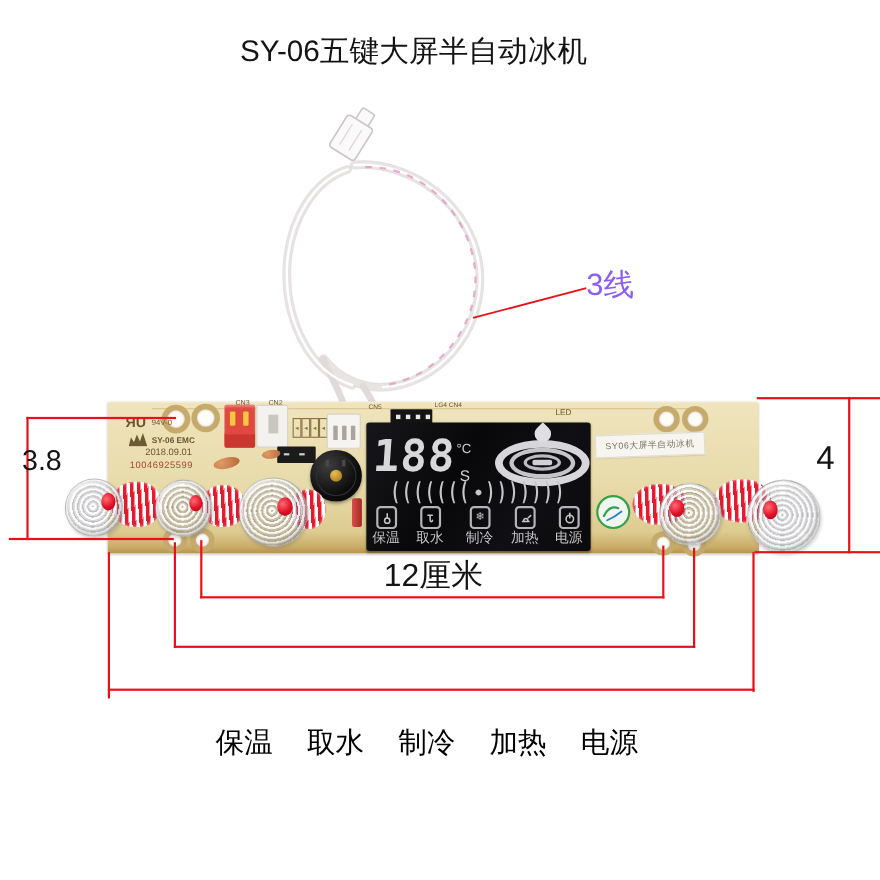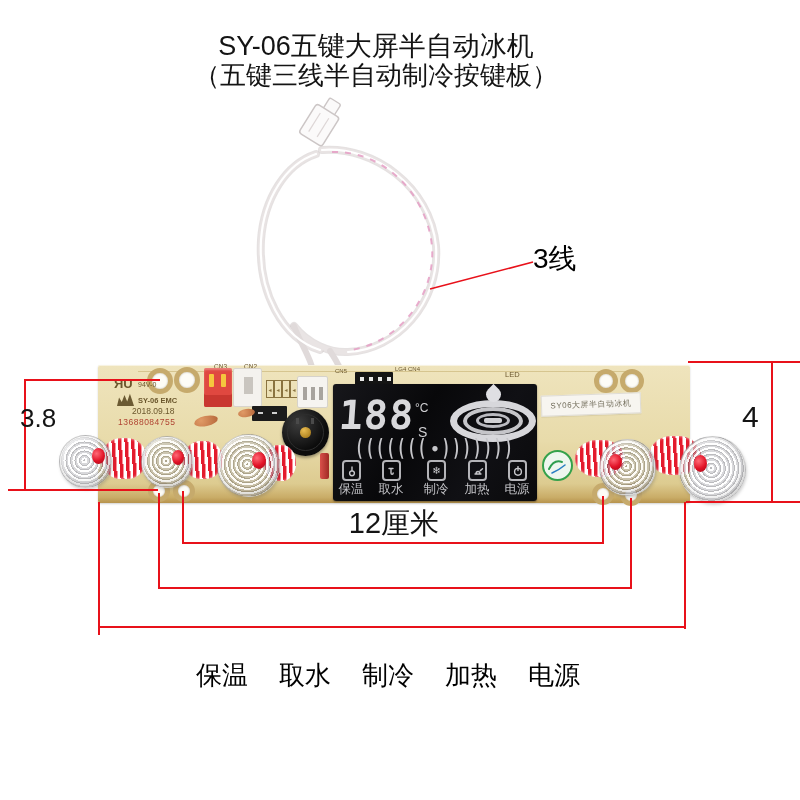--- a/index.html
+++ b/index.html
@@ -10,21 +10,21 @@
   }
 
   
   .title-line { position:absolute; left:0; width:752px; text-align:center; color:#141414; }
   .t1 { top:28px; font-size:27px; }
   .t2 { top:58px; font-size:26px; }
 
   
   #wire-layer { position:absolute; left:0; top:0; width:800px; height:800px; pointer-events:none; }
 
-  .wire-label { position:absolute; left:533px; top:240px; font-size:28px; color:#000000; }
+  .wire-label { position:absolute; left:533px; top:240px; font-size:28px; color:#8b5cf6; }
 
   
   #board {
     position:absolute; left:98px; top:365px; width:592px; height:138px;
     background: linear-gradient(180deg,#efe4bd 0%, #e8dbaa 55%, #ddcb90 86%, #c9ac67 96%, #b7934d 100%);
     border-radius:2px; box-shadow: inset 0 1px 0 rgba(255,255,255,.55), 0 1px 2px rgba(0,0,0,.18);
   }
   .trace { position:absolute; left:40px; top:6px; width:500px; height:1px; background:#c9b578; opacity:.65; }
   .hole { position:absolute; border-radius:50%; background:#fdfcf6; border:5px solid #c6aa6c; box-shadow: inset 0 0 2px rgba(0,0,0,.3); }
   .silk { position:absolute; color:#6b572d; line-height:1; white-space:nowrap; }
@@ -113,21 +113,20 @@
 
   
   .legend { position:absolute; left:196px; top:658px; display:flex; gap:31px; font-size:26px; color:#000; }
 </style>
 </head>
 <body>
 
 <div id="stage">
 
   <div class="title-line t1">SY-06五键大屏半自动冰机</div>
-  <div class="title-line t2">（五键三线半自动制冷按键板）</div>
 
   <svg id="wire-layer" viewBox="0 0 800 800">
     <g>
       <path d="M316,154 C286,164 264,198 261,240 C258,292 282,338 320,350" stroke="#cfc8c8" stroke-width="8" fill="none" opacity=".55" stroke-linecap="round"></path>
       <path d="M322,150 C374,146 430,186 436,246 C440,304 396,350 348,352 C330,353 308,344 294,326" stroke="#cfc8c8" stroke-width="8" fill="none" opacity=".55" stroke-linecap="round"></path>
       <path d="M316,154 C286,164 264,198 261,240 C258,292 282,338 320,350" stroke="#e9e4e4" stroke-width="5.5" fill="none" stroke-linecap="round"></path>
       <path d="M322,150 C374,146 430,186 436,246 C440,304 396,350 348,352 C330,353 308,344 294,326" stroke="#e9e4e4" stroke-width="5.5" fill="none" stroke-linecap="round"></path>
       <path d="M294,326 C302,348 314,360 316,388" stroke="#e0dada" stroke-width="6" fill="none" stroke-linecap="round"></path>
       <path d="M330,351 C338,363 344,374 347,392" stroke="#e0dada" stroke-width="6" fill="none" stroke-linecap="round"></path>
       <path d="M316,154 C286,164 264,198 261,240 C258,292 282,338 320,350" stroke="#ffffff" stroke-width="2.2" fill="none" stroke-linecap="round"></path>
@@ -153,22 +152,22 @@
     <div class="hole" style="left:75px; top:115px; width:22px; height:22px;"></div>
     <div class="hole" style="left:496px; top:4px; width:24px; height:24px;"></div>
     <div class="hole" style="left:522px; top:4px; width:24px; height:24px;"></div>
     <div class="hole" style="left:494px; top:118px; width:22px; height:22px;"></div>
     <div class="hole" style="left:522px; top:119px; width:22px; height:22px;"></div>
 
     <div class="silk ul-mark">ЯU</div>
     <div class="silk rating">94V-0</div>
     <div class="hand-mark"></div>
     <div class="silk model">SY-06 EMC</div>
-    <div class="silk date">2018.09.18</div>
-    <div class="silk serial">13688084755</div>
+    <div class="silk date">2018.09.01</div>
+    <div class="silk serial">10046925599</div>
 
     <div class="silk cn3">CN3</div>
     <div class="silk cn2">CN2</div>
     <div class="conn-red">
       <i class="pin" style="left:5px;"></i>
         <i class="pin" style="left:17px;"></i>
     </div>
     <div class="conn-white">
         <div class="notch"></div>
       </div>

